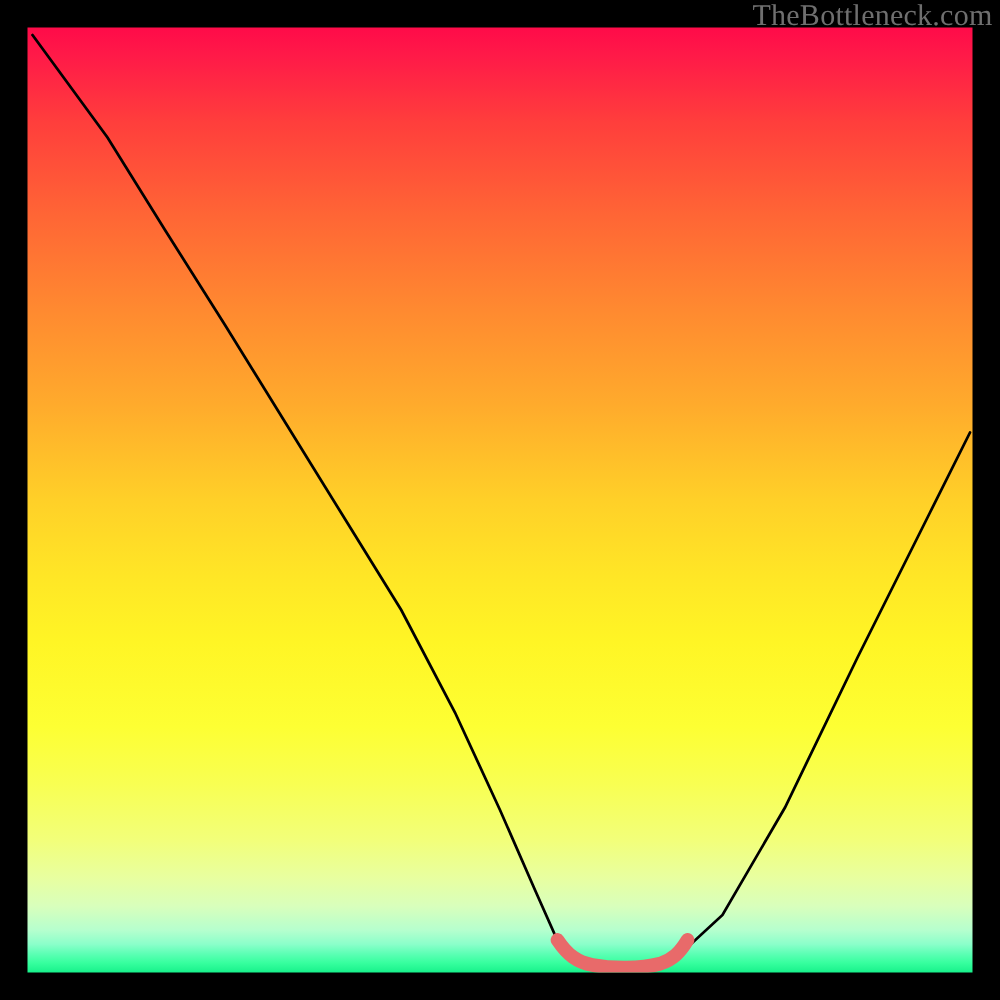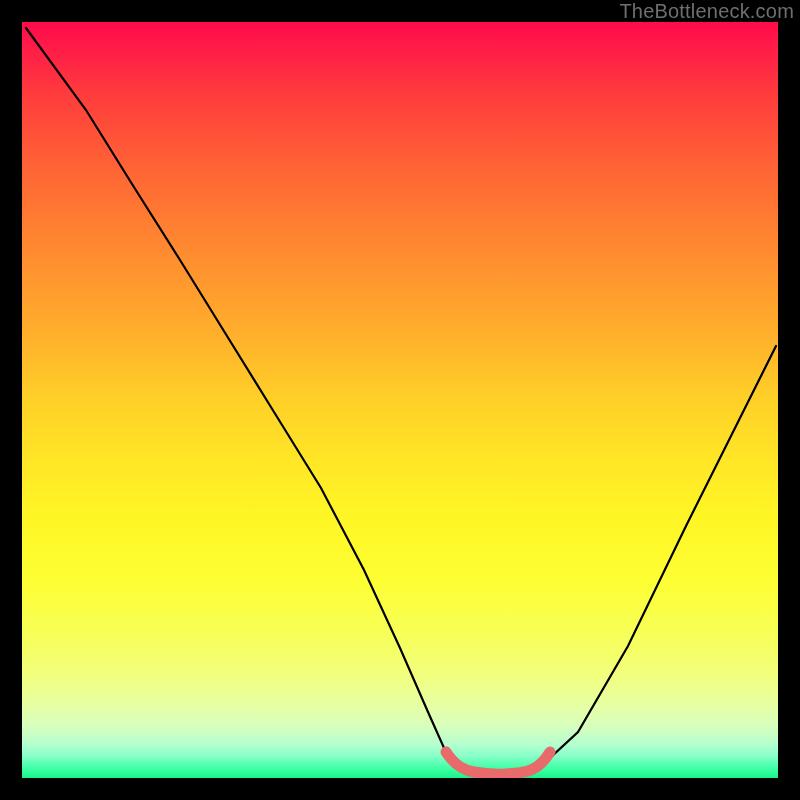--- a/index.html
+++ b/index.html
@@ -42,22 +42,22 @@
       #8bffca 97%,
       #5dffb5 98%,
       #36ff9e 99%,
       #18f18b 100%
     );
   }
   .watermark {
     position: absolute;
     top: 0px;
     right: 6px;
-    font-family: Liberation Sans, sans-serif;
-    font-size: 20px;
+    font-family: Liberation Serif, serif;
+    font-size: 24px;
     color: #6f6f6f;
     letter-spacing: 0.2px;
     user-select: none;
   }
   svg {
     position: absolute;
     left: 0;
     top: 0;
   }
 </style>

